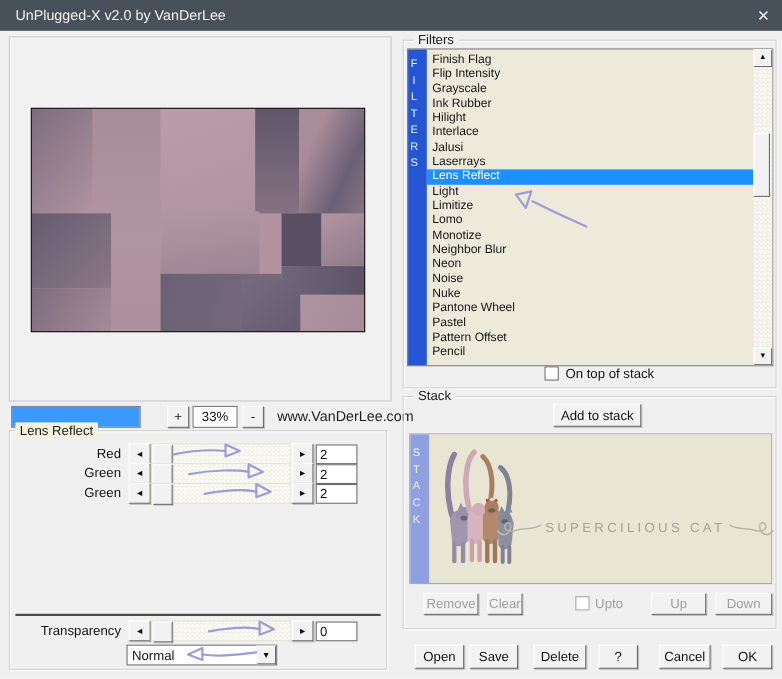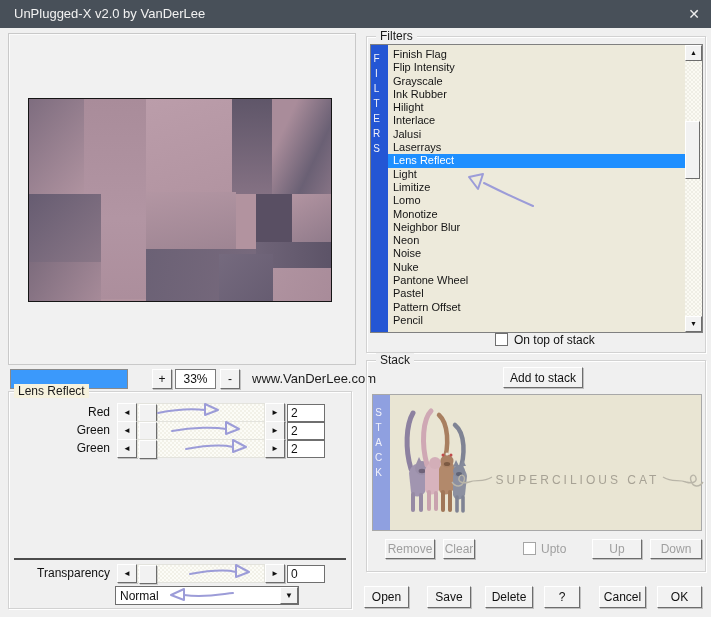--- a/index.html
+++ b/index.html
@@ -41,21 +41,21 @@
   .track { position:absolute; left:129px; top:0; width:128px; height:19px;
            background-image:conic-gradient(#fcfcf7 25%, #f2f1e8 0 50%, #fcfcf7 0 75%, #f2f1e8 0);
            background-size:4px 4px; border:1px solid #e3e3dd; }
   .thumb { position:absolute; left:1px; top:0; width:18px; height:19px; background:#f2f2f2;
            border:1px solid; border-color:#ffffff #6d6d6d #6d6d6d #ffffff; box-shadow:1px 1px 0 rgba(0,0,0,0.15); }
   .value-box { position:absolute; top:1px; width:38px; height:18px; background:#fff; border:1px solid #6f6f6f;
                font-family:"Liberation Sans", sans-serif; font-size:12px; padding:0 3px; color:#111; }
   .divider { position:absolute; left:14px; top:558px; width:332px; height:2px; background:#4c4c4c; }
 
   
-  .dropdown { position:absolute; left:115px; top:586px; width:184px; height:19px; background:#fff;
+  .dropdown { position:absolute; left:115px; top:586px; width:137px; height:19px; background:#fff;
               border:1px solid #6f6f6f; }
   .dropdown .dd-text { position:absolute; left:4px; top:2px; font-size:12px; color:#111; }
   .dropdown .dd-btn { position:absolute; right:0; top:0; width:18px; height:17px; background:#f2f2f2;
                       border:1px solid; border-color:#ffffff #6d6d6d #6d6d6d #ffffff;
                       font-size:8px; line-height:15px; text-align:center; color:#111; }
 
   
   .listwrap { position:absolute; left:370px; top:44px; width:333px; height:289px; display:flex;
               border:1px solid #808080; background:#edeadb; }
   .vstrip { writing-mode:vertical-lr; text-orientation:upright; text-align:left;
@@ -275,21 +275,21 @@
     </div>
   </div>
 
   <button class="btn disabled" style="left:385px;top:539px;width:50px;height:20px;">Remove</button>
   <button class="btn disabled" style="left:443px;top:539px;width:32px;height:20px;">Clear</button>
   <span class="checkbox disabled" style="left:523px;top:542px;"></span>
   <span class="cb-label disabled" style="left:541px;top:542px;">Upto</span>
   <button class="btn disabled" style="left:592px;top:539px;width:50px;height:20px;">Up</button>
   <button class="btn disabled" style="left:650px;top:539px;width:52px;height:20px;">Down</button>
 
-  <button class="btn footer-btn" style="left:364px;top:586px;width:45px;">Open</button>
+  <button class="btn footer-btn" style="left:377px;top:586px;width:45px;">Open</button>
   <button class="btn footer-btn" style="left:427px;top:586px;width:44px;">Save</button>
   <button class="btn footer-btn" style="left:485px;top:586px;width:48px;">Delete</button>
   <button class="btn footer-btn" style="left:544px;top:586px;width:36px;">?</button>
   <button class="btn footer-btn" style="left:599px;top:586px;width:47px;">Cancel</button>
   <button class="btn footer-btn" style="left:657px;top:586px;width:45px;">OK</button>
 
   <svg class="annotations" viewBox="0 0 711 617">
     <g stroke="#9c9cd8" stroke-width="2" fill="none" stroke-linecap="round" stroke-linejoin="round">
       <path d="M158,413 C178,409 196,409 205,410"></path>
       <path d="M205,404 L218,410 L205,415 Z"></path>

